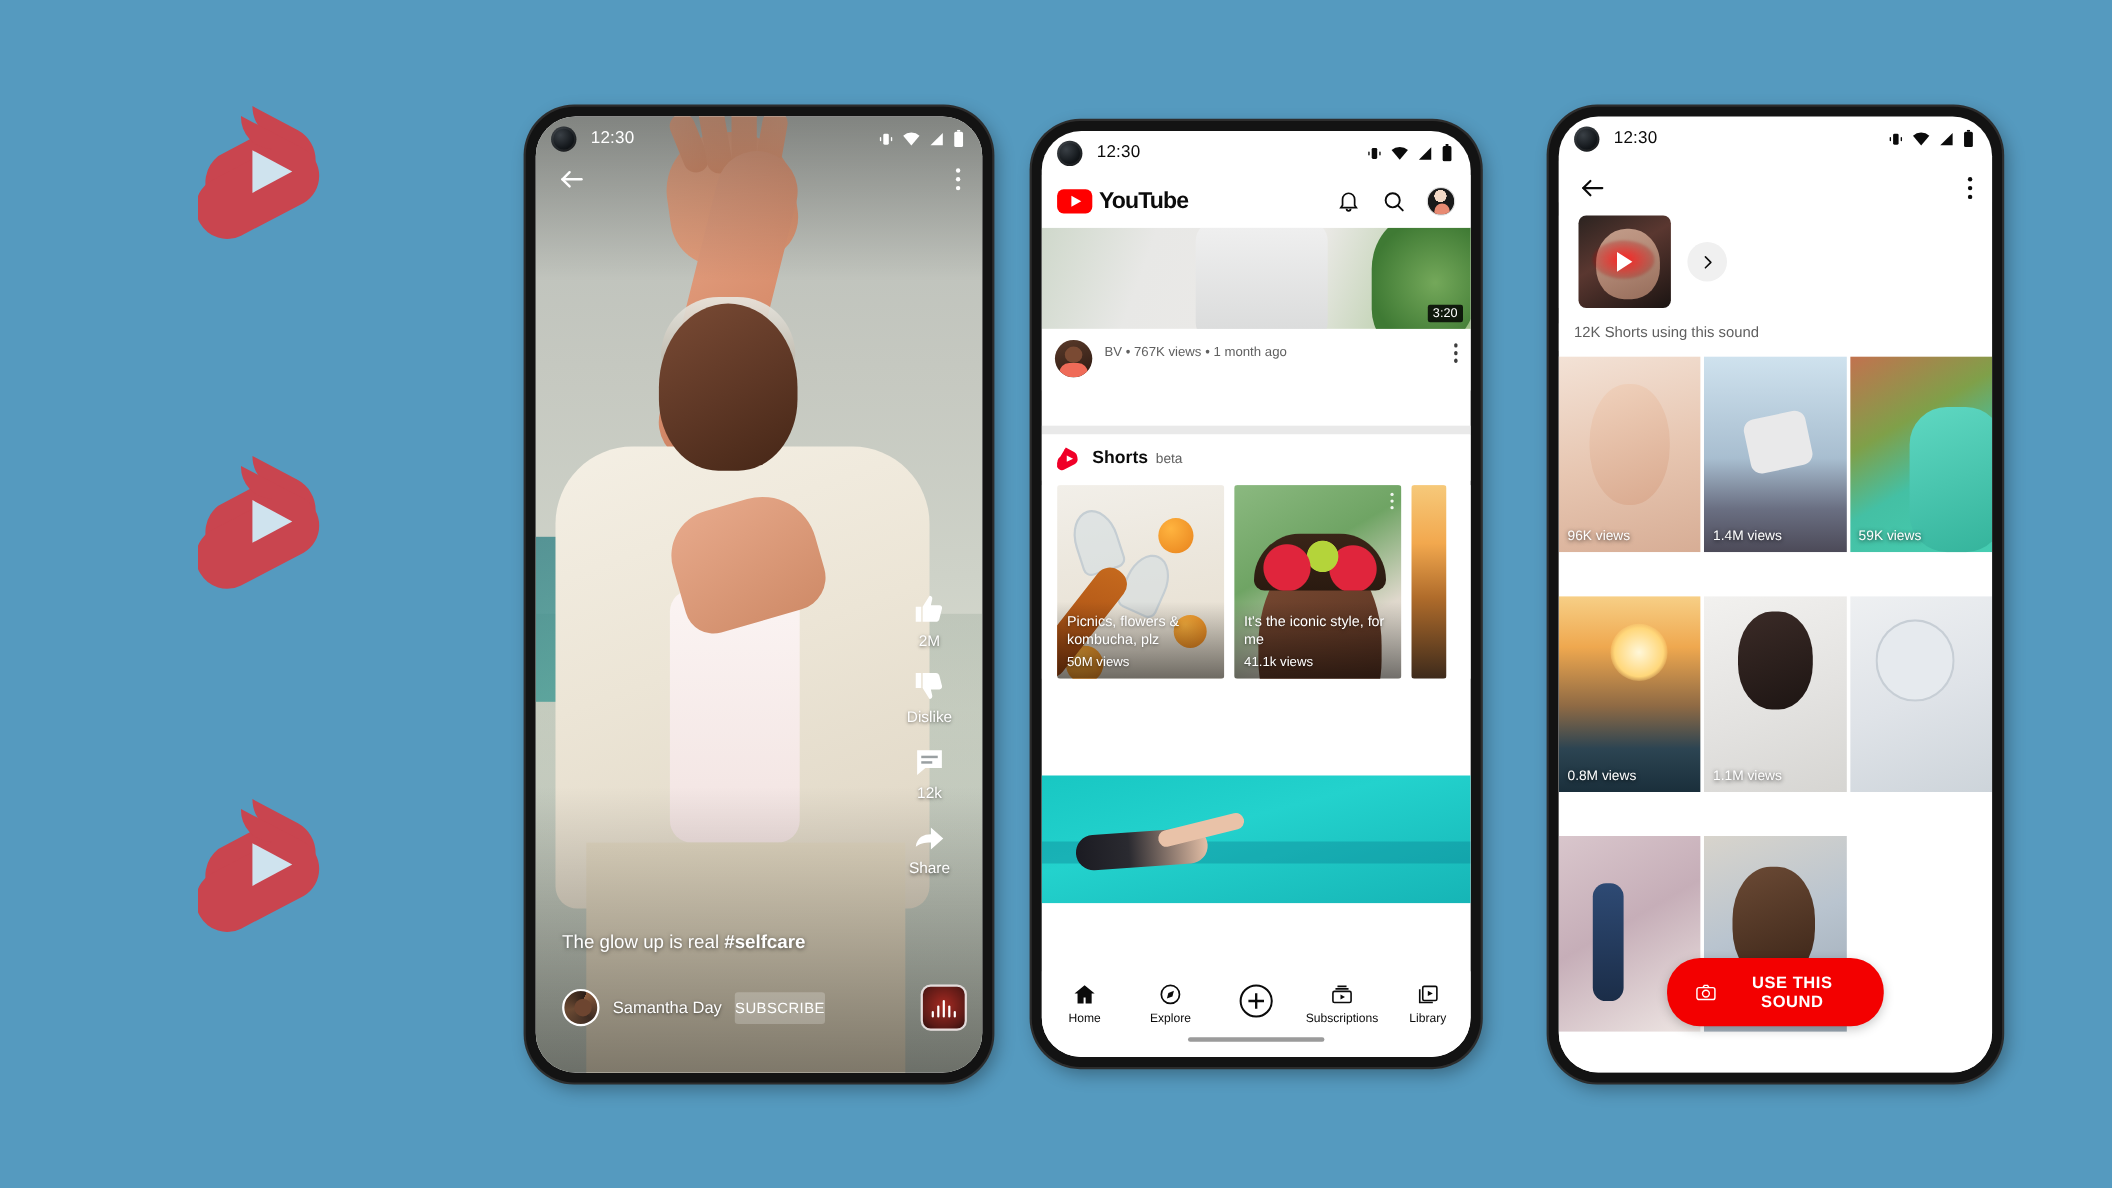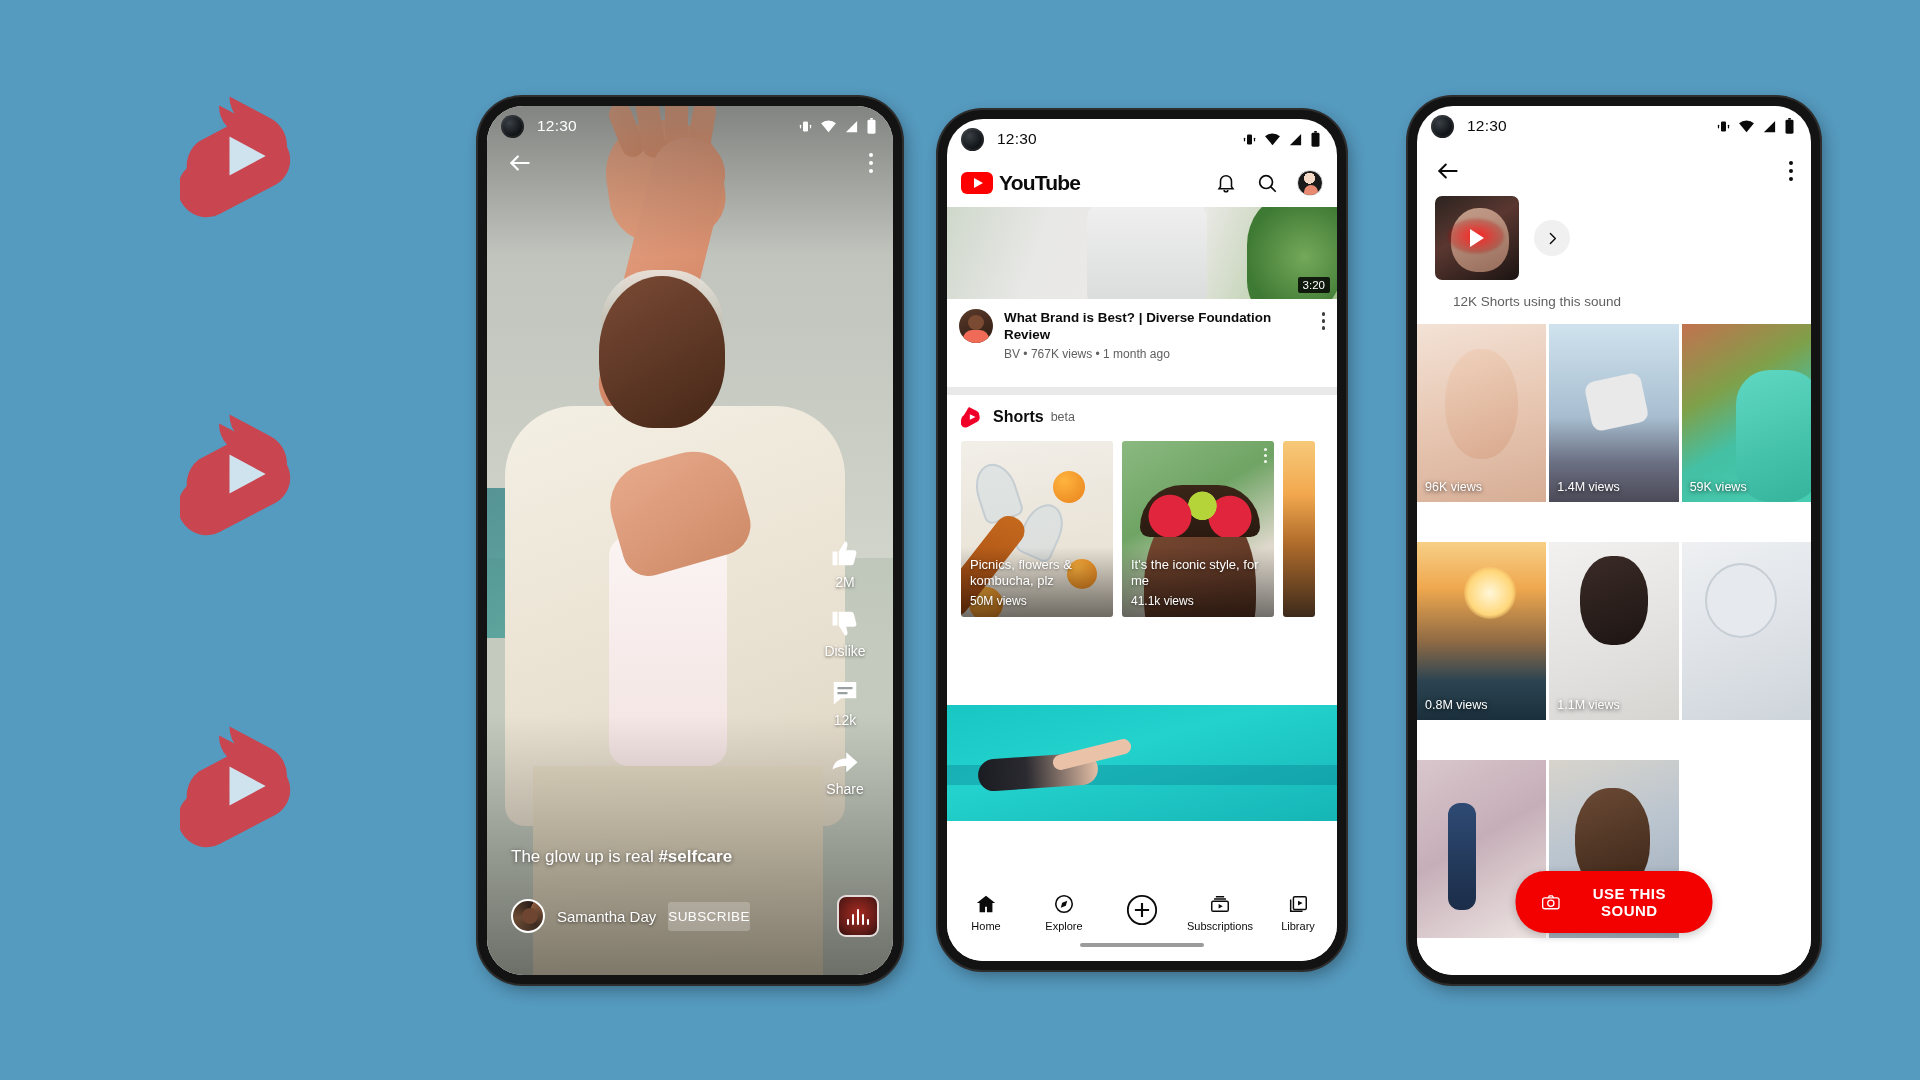--- a/index.html
+++ b/index.html
@@ -343,21 +343,21 @@
   .sound-meta { flex:1; min-width:0; }
   .sound-title { font-size:17px; font-weight:700; color:#0b0b0b; }
   .sound-artist { font-size:14px; color:#333; margin-top:4px; }
   .fav-row { display:flex; align-items:center; gap:8px; margin-top:8px; cursor:pointer; }
   .fav-label { font-size:13.5px; font-weight:700; color:#0b0b0b; letter-spacing:.2px; }
   .chev-btn {
     width:36px;height:36px;border-radius:50%;background:#f0f0f0;flex:none;
     display:flex;align-items:center;justify-content:center;cursor:pointer;
   }
   .p3-count {
-    position:absolute; left:0; top:188px; width:100%; padding: 0 36px 10px; background:#fff;
+    position:absolute; left:0; top:188px; width:100%; padding: 0 14px 10px; background:#fff;
     font-size:13.5px; color:#5f5f5f; z-index:20;
   }
   .p3-grid {
     position:absolute; left:0; top:218px; width:100%; bottom:0;
     display:grid; grid-template-columns: repeat(3,1fr); gap:3px; background:#fff; overflow:hidden;
   }
   .g-cell { position:relative; height:178px; overflow:hidden; }
   .g-views {
     position:absolute; left:8px; bottom:8px; color:#fff; font-size:12.5px; font-weight:500;
     text-shadow: 0 1px 4px rgba(0,0,0,.75);
@@ -586,21 +586,20 @@
 
     <div class="p2-video-thumb">
       <div class="p2-thumb-shirt"></div>
       <div class="p2-thumb-plant"></div>
       <span class="dur-badge">3:20</span>
     </div>
 
     <div class="p2-video-meta">
       <div class="vm-avatar"></div>
       <div class="vm-text">
-        <div class="vm-title">What Brand is Best? | Diverse Foundation Review</div>
         <div class="vm-sub">BV • 767K views • 1 month ago</div>
       </div>
       <span class="kebab-dark">
           <i></i>
           <i></i>
           <i></i>
         </span>
     </div>
 
     <div class="p2-divider" style="top:268px"></div>

